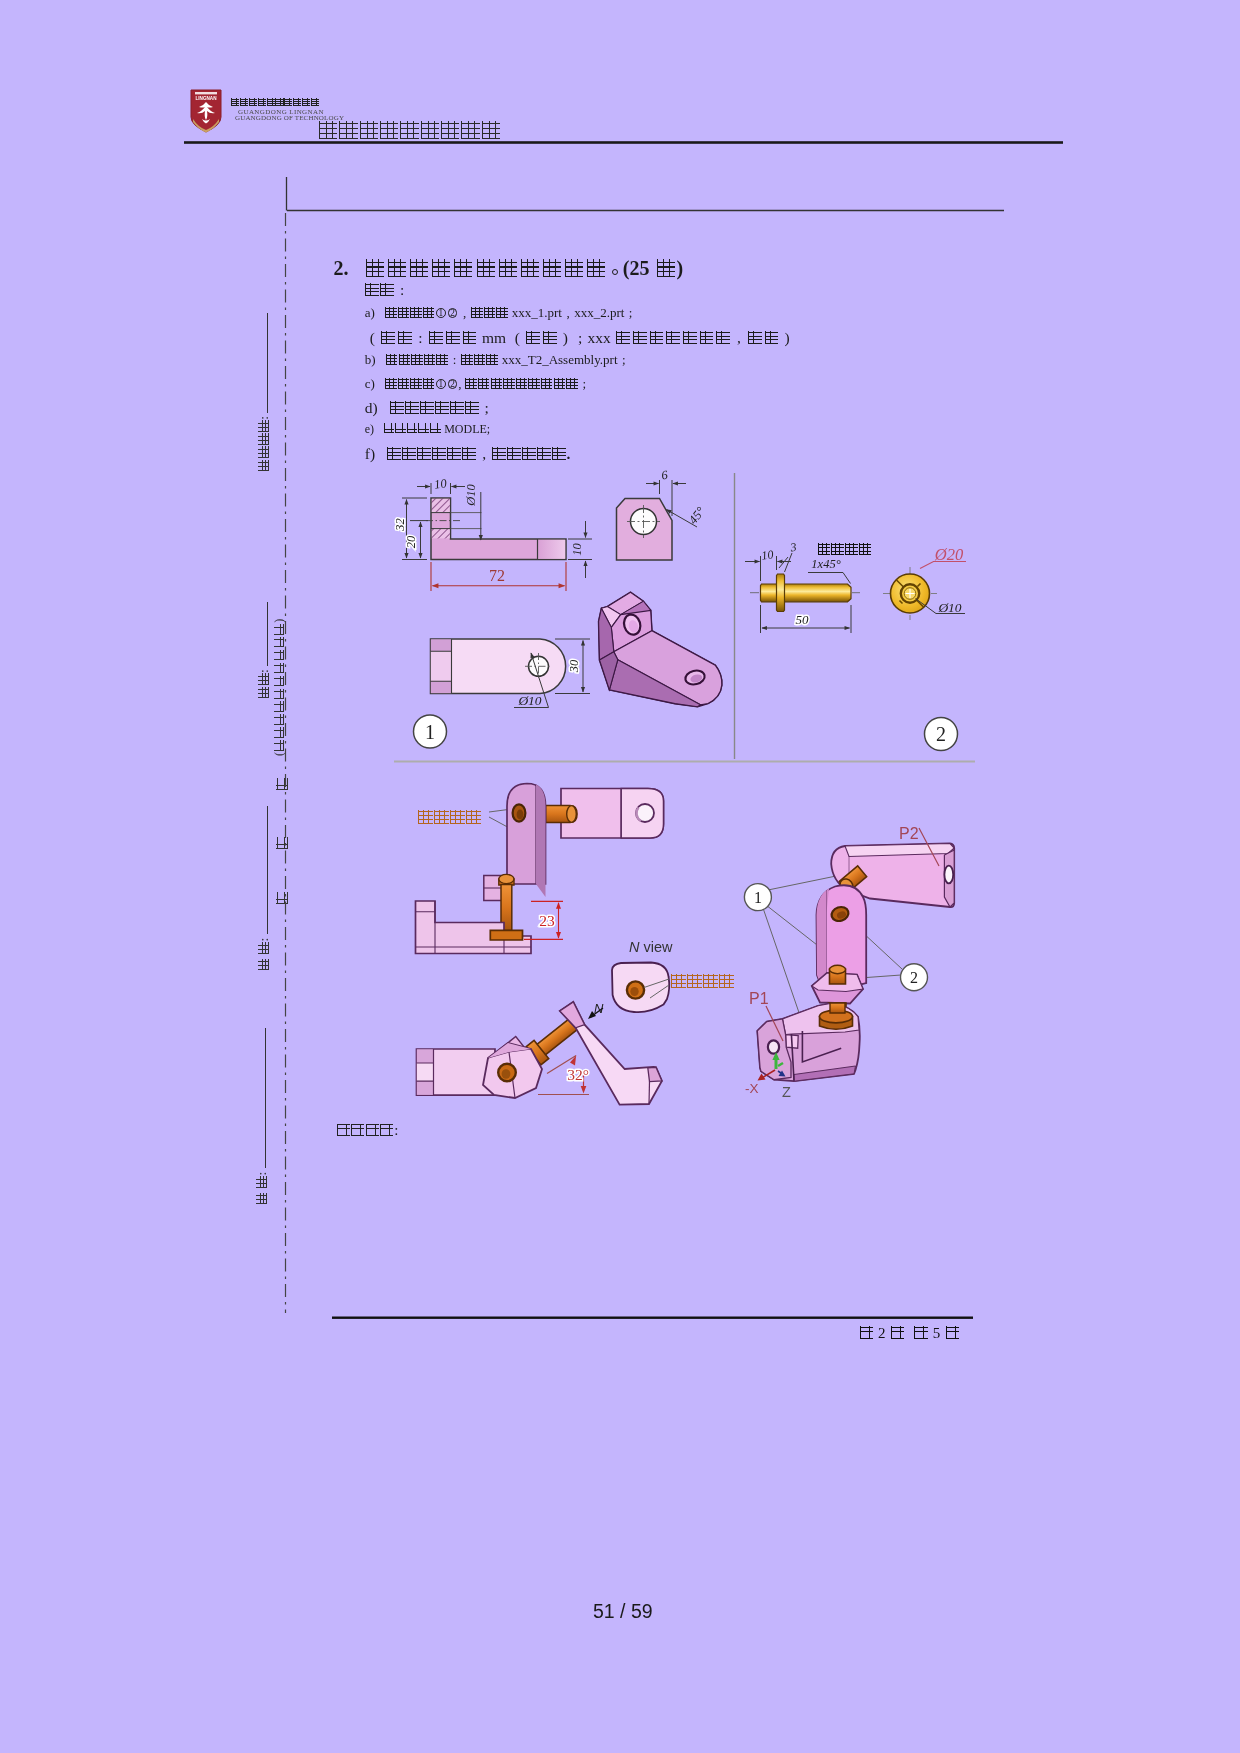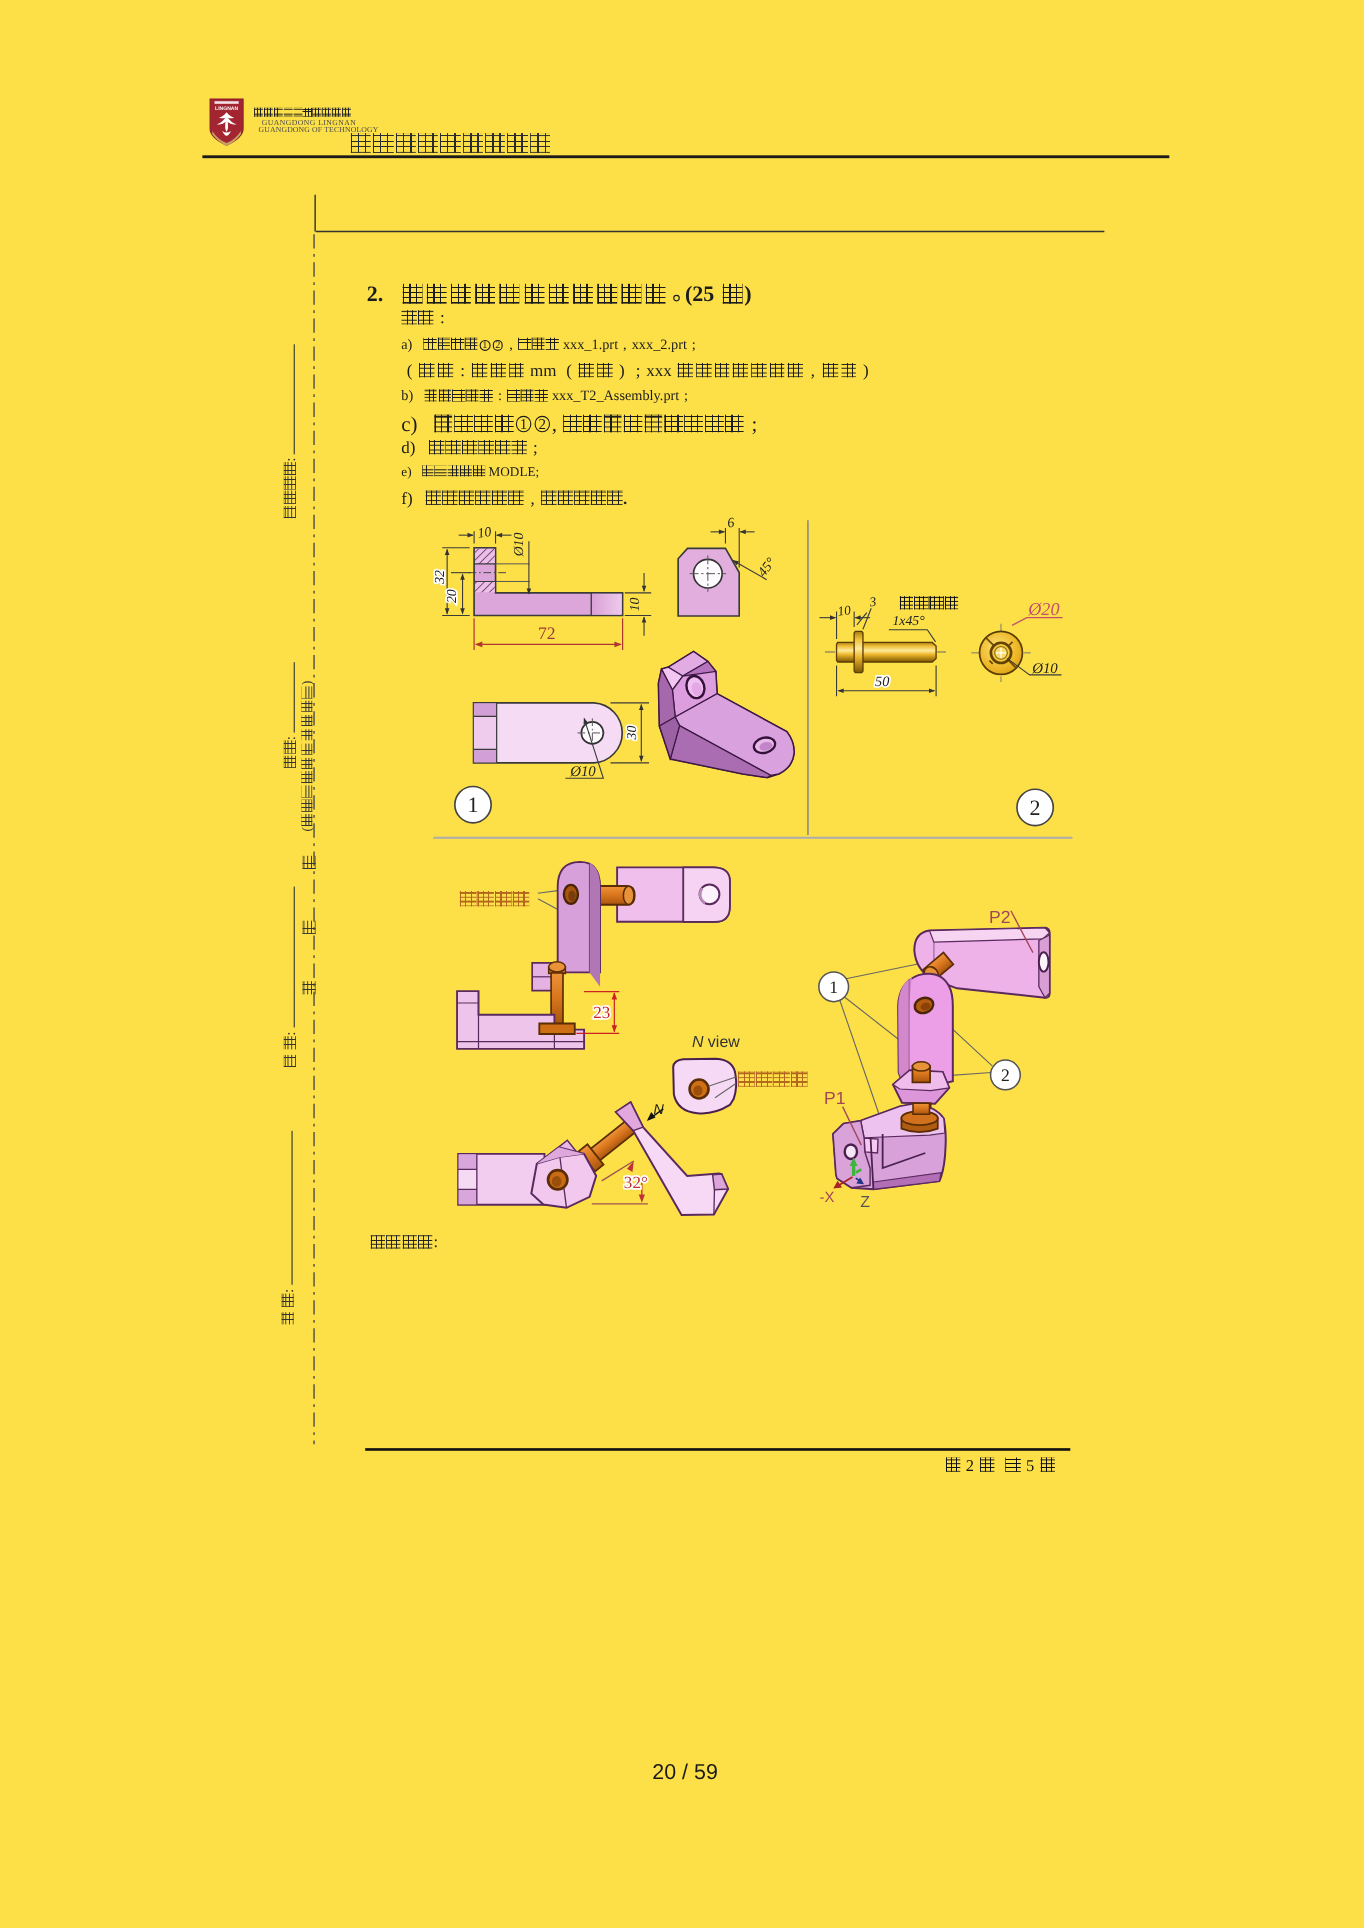--- a/index.html
+++ b/index.html
@@ -1,15 +1,15 @@
 <!DOCTYPE html>
 <html><head><meta charset="utf-8"><style>
 *{margin:0;padding:0;box-sizing:border-box}
 html,body{background:#fff}
-#page{position:relative;width:1240px;height:1753px;background:#fde047;overflow:hidden;
+#page{position:relative;width:1240px;height:1753px;background:#c4b5fd;overflow:hidden;
   font-family:"Liberation Serif",serif;color:#1c1c1c}
 .abs{position:absolute;white-space:nowrap}
 i.z{display:inline-block;width:.88em;height:.84em;margin:0 .045em;vertical-align:-.08em;
   background:repeating-linear-gradient(0deg,currentColor 0 .055em,transparent .055em .24em),
              repeating-linear-gradient(90deg,currentColor 0 .055em,transparent .055em .31em);
   font-style:normal}
 i.zb{display:inline-block;width:.9em;height:.86em;margin:0 .04em;vertical-align:-.08em;
   background:repeating-linear-gradient(0deg,currentColor 0 .07em,transparent .07em .235em),
              repeating-linear-gradient(90deg,currentColor 0 .065em,transparent .065em .3em);
   font-style:normal}
@@ -61,39 +61,39 @@
 <div class="abs" style="left:333.5px;top:257px;font-size:20px;"><b>2.</b>&nbsp;&nbsp;&nbsp;<b class="sp2"><i class="zb"></i><i class="zb"></i><i class="zb"></i><i class="zb"></i><i class="zb"></i><i class="zb"></i><i class="zb"></i><i class="zb"></i><i class="zb"></i><i class="zb"></i><i class="zb"></i><span class="quan"></span>(25 <i class="zb"></i>)</b></div>
 
 <div class="abs" style="left:364.8px;top:280.5px;font-size:15.5px;"><i class="z"></i><i class="z"></i><span class="fwp">:</span></div>
 
 <div class="abs" style="left:364.8px;top:304.5px;font-size:13px;">a)&nbsp;&nbsp;&nbsp;<i class="z"></i><i class="z"></i><i class="z"></i><i class="z"></i><span class="cd">1</span><span class="cd">2</span><span class="fwp">,</span><i class="z"></i><i class="z"></i><i class="z"></i> xxx_1.prt<span class="fwp">,</span>xxx_2.prt<span class="fwp">;</span></div>
 
 <div class="abs" style="left:365px;top:328.5px;font-size:15.5px;"><span class="sp1"><span class="fwp">(</span><i class="z"></i><i class="z"></i><span class="fwp">:</span><i class="z"></i><i class="z"></i><i class="z"></i> mm <span class="fwp">(</span><i class="z"></i><i class="z"></i><span class="fwp">)</span><span class="fwp">;</span>xxx <i class="z"></i><i class="z"></i><i class="z"></i><i class="z"></i><i class="z"></i><i class="z"></i><i class="z"></i><span class="fwp">,</span><i class="z"></i><i class="z"></i><span class="fwp">)</span></span></div>
 
 <div class="abs" style="left:364.8px;top:352px;font-size:13px;">b)&nbsp;&nbsp;&nbsp;<i class="z"></i><i class="z"></i><i class="z"></i><i class="z"></i><i class="z"></i><span class="fwp">:</span><i class="z"></i><i class="z"></i><i class="z"></i> xxx_T2_Assembly.prt<span class="fwp">;</span></div>
 
-<div class="abs" style="left:364.8px;top:375.5px;font-size:19px;">c)&nbsp;&nbsp;&nbsp;<i class="z"></i><i class="z"></i><i class="z"></i><i class="z"></i><span class="cd">1</span><span class="cd">2</span>,&nbsp;<i class="z"></i><i class="z"></i><i class="z"></i><i class="z"></i><i class="z"></i><i class="z"></i><i class="z"></i><i class="z"></i><i class="z"></i><span class="fwp">;</span></div>
+<div class="abs" style="left:364.8px;top:375.5px;font-size:13px;">c)&nbsp;&nbsp;&nbsp;<i class="z"></i><i class="z"></i><i class="z"></i><i class="z"></i><span class="cd">1</span><span class="cd">2</span>,&nbsp;<i class="z"></i><i class="z"></i><i class="z"></i><i class="z"></i><i class="z"></i><i class="z"></i><i class="z"></i><i class="z"></i><i class="z"></i><span class="fwp">;</span></div>
 
 <div class="abs" style="left:364.8px;top:398.5px;font-size:15.5px;">d)&nbsp;&nbsp;&nbsp;<i class="z"></i><i class="z"></i><i class="z"></i><i class="z"></i><i class="z"></i><i class="z"></i><span class="fwp">;</span></div>
 
 <div class="abs" style="left:364.8px;top:421.5px;font-size:12px;">e)&nbsp;&nbsp;&nbsp;<i class="z"></i><i class="z"></i><i class="z"></i><i class="z"></i><i class="z"></i> MODLE;</div>
 
 <div class="abs" style="left:364.8px;top:444.5px;font-size:15.5px;">f)&nbsp;&nbsp;&nbsp;<i class="z"></i><i class="z"></i><i class="z"></i><i class="z"></i><i class="z"></i><i class="z"></i><span class="fwp">,</span><i class="z"></i><i class="z"></i><i class="z"></i><i class="z"></i><i class="z"></i><b>.</b></div>
 
 <div class="abs" style="left:417px;top:808px;font-size:16.5px;color:#b5651d;font-weight:bold"><i class="zb"></i><i class="zb"></i><i class="zb"></i><i class="zb"></i></div>
 
 <div class="abs" style="left:817px;top:542px;font-size:14px;color:#111;font-weight:bold"><i class="zb"></i><i class="zb"></i><i class="zb"></i><i class="zb"></i></div>
 
 <div class="abs" style="left:670px;top:971.5px;font-size:16.5px;color:#b5651d;font-weight:bold"><i class="zb"></i><i class="zb"></i><i class="zb"></i><i class="zb"></i></div>
 
 <div class="abs" style="left:336px;top:1122px;font-size:15px;color:#222"><i class="z"></i><i class="z"></i><i class="z"></i><i class="z"></i>:</div>
 
 <div class="abs" style="left:858px;top:1324.5px;font-size:15px;color:#111"><span class="sp1"><i class="z"></i>&nbsp;2&nbsp;<i class="z"></i>&nbsp;&nbsp;<i class="z"></i>&nbsp;5&nbsp;<i class="z"></i></span></div>
 
-<div class="abs" style="left:593px;top:1600px;font-size:19.5px;font-family:'Liberation Sans',sans-serif;color:#1a1a1a">20 / 59</div>
+<div class="abs" style="left:593px;top:1600px;font-size:19.5px;font-family:'Liberation Sans',sans-serif;color:#1a1a1a">51 / 59</div>
 <svg class="abs" style="left:0;top:0" width="1240" height="1753" viewBox="0 0 1240 1753" font-family="Liberation Serif,serif">
 <defs>
 <pattern id="hat" width="5" height="5" patternTransform="rotate(45)" patternUnits="userSpaceOnUse">
   <rect width="5" height="5" fill="#eac0e7"></rect>
           <line x1="0" y1="0" x2="0" y2="5" stroke="#7d427d" stroke-width="1.7"></line>
 </pattern>
 <linearGradient id="gBarR" x1="0" y1="0" x2="1" y2="0">
   <stop offset="0" stop-color="#d9a0d5"></stop>
           <stop offset="1" stop-color="#eecaec"></stop>
 </linearGradient>

